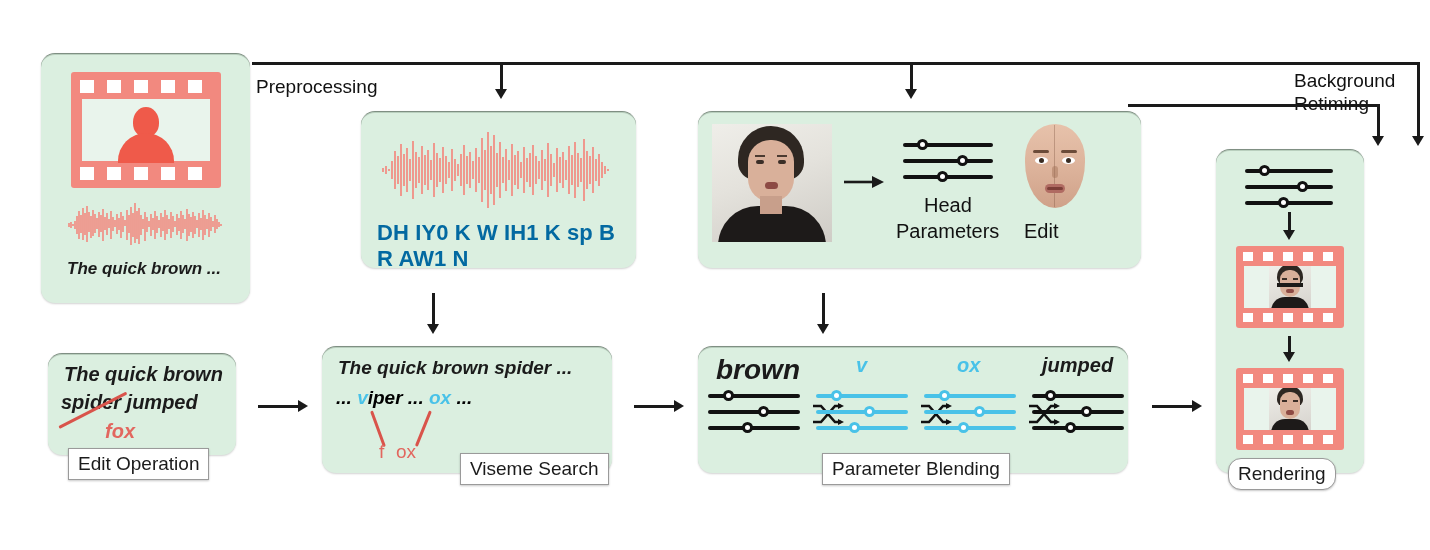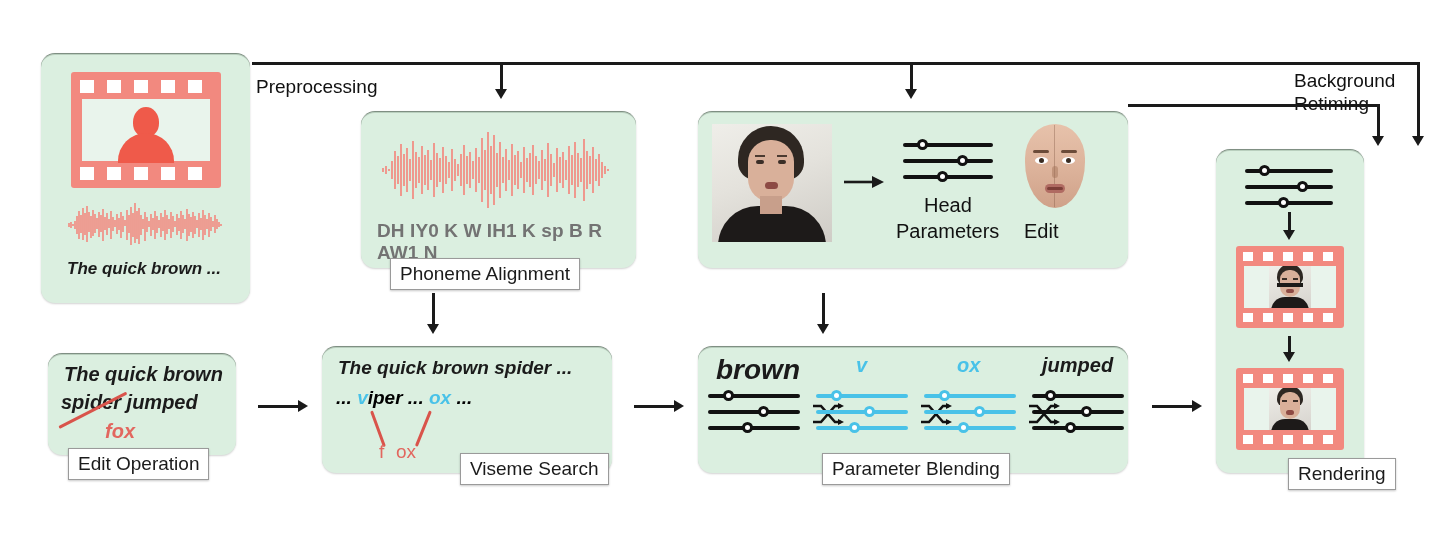--- a/index.html
+++ b/index.html
@@ -262,25 +262,24 @@
           <line x1="209" y1="25" x2="209" y2="63"></line>
         <line x1="212" y1="30" x2="212" y2="58"></line>
           <line x1="215" y1="21" x2="215" y2="67"></line>
         <line x1="218" y1="33" x2="218" y2="55"></line>
           <line x1="221" y1="28" x2="221" y2="60"></line>
         <line x1="224" y1="36" x2="224" y2="52"></line>
           <line x1="227" y1="40" x2="227" y2="48"></line>
         <line x1="230" y1="43" x2="230" y2="45"></line>
       </g>
     </svg>
-    <div style="position:absolute;left:16px;top:108px;font-size:19px;font-weight:bold;color:#737373;letter-spacing:.1px;">DH IY0 K W IH1 K sp B R AW1 N</div>
-  </div>
-  <div class="caption" style="left:390px;top:258px;">Phoneme Alignment</div>
-
-  <div class="panel" style="left:698px;top:111px;width:430px;height:156px;">
+    <div style="position:absolute;left:16px;top:108px;font-size:22px;font-weight:bold;color:#0369a1;letter-spacing:.1px;">DH IY0 K W IH1 K sp B R AW1 N</div>
+  </div>
+
+  <div class="panel" style="left:698px;top:111px;width:430px;height:156px;padding-left:13px;">
 
     <div class="photo" style="left:14px;top:12px;width:120px;height:118px;background:linear-gradient(160deg,#efeee9 0%,#e4e2dc 45%,#cfccc6 100%);">
 
       <div style="position:absolute;left:26px;top:2px;width:66px;height:54px;border-radius:34px 34px 18px 18px;background:#2e2722;"></div>
 
       <div style="position:absolute;left:36px;top:16px;width:46px;height:62px;border-radius:23px 23px 24px 24px;background:#d9b09a;"></div>
 
       <div style="position:absolute;left:44px;top:36px;width:8px;height:4px;border-radius:3px;background:#3a2e27;"></div>
       <div style="position:absolute;left:66px;top:36px;width:8px;height:4px;border-radius:3px;background:#3a2e27;"></div>
 
@@ -489,15 +488,15 @@
           <div style="position:absolute;left:2px;top:31px;width:38px;height:14px;border-radius:18px 18px 0 0;background:#1d1a19;"></div>
         </div>
       </div>
       <div class="perf" style="left:7px;top:67px;width:10px;height:9px;"></div>
       <div class="perf" style="left:27px;top:67px;width:10px;height:9px;"></div>
       <div class="perf" style="left:47px;top:67px;width:10px;height:9px;"></div>
       <div class="perf" style="left:67px;top:67px;width:10px;height:9px;"></div>
       <div class="perf" style="left:87px;top:67px;width:10px;height:9px;"></div>
     </div>
   </div>
-  <div class="caption" style="left:1288px;top:458px;">Rendering</div>
+  <div class="caption" style="left:1228px;top:458px;border-radius:13px;">Rendering</div>
 
 </div>
 
 </body></html>

